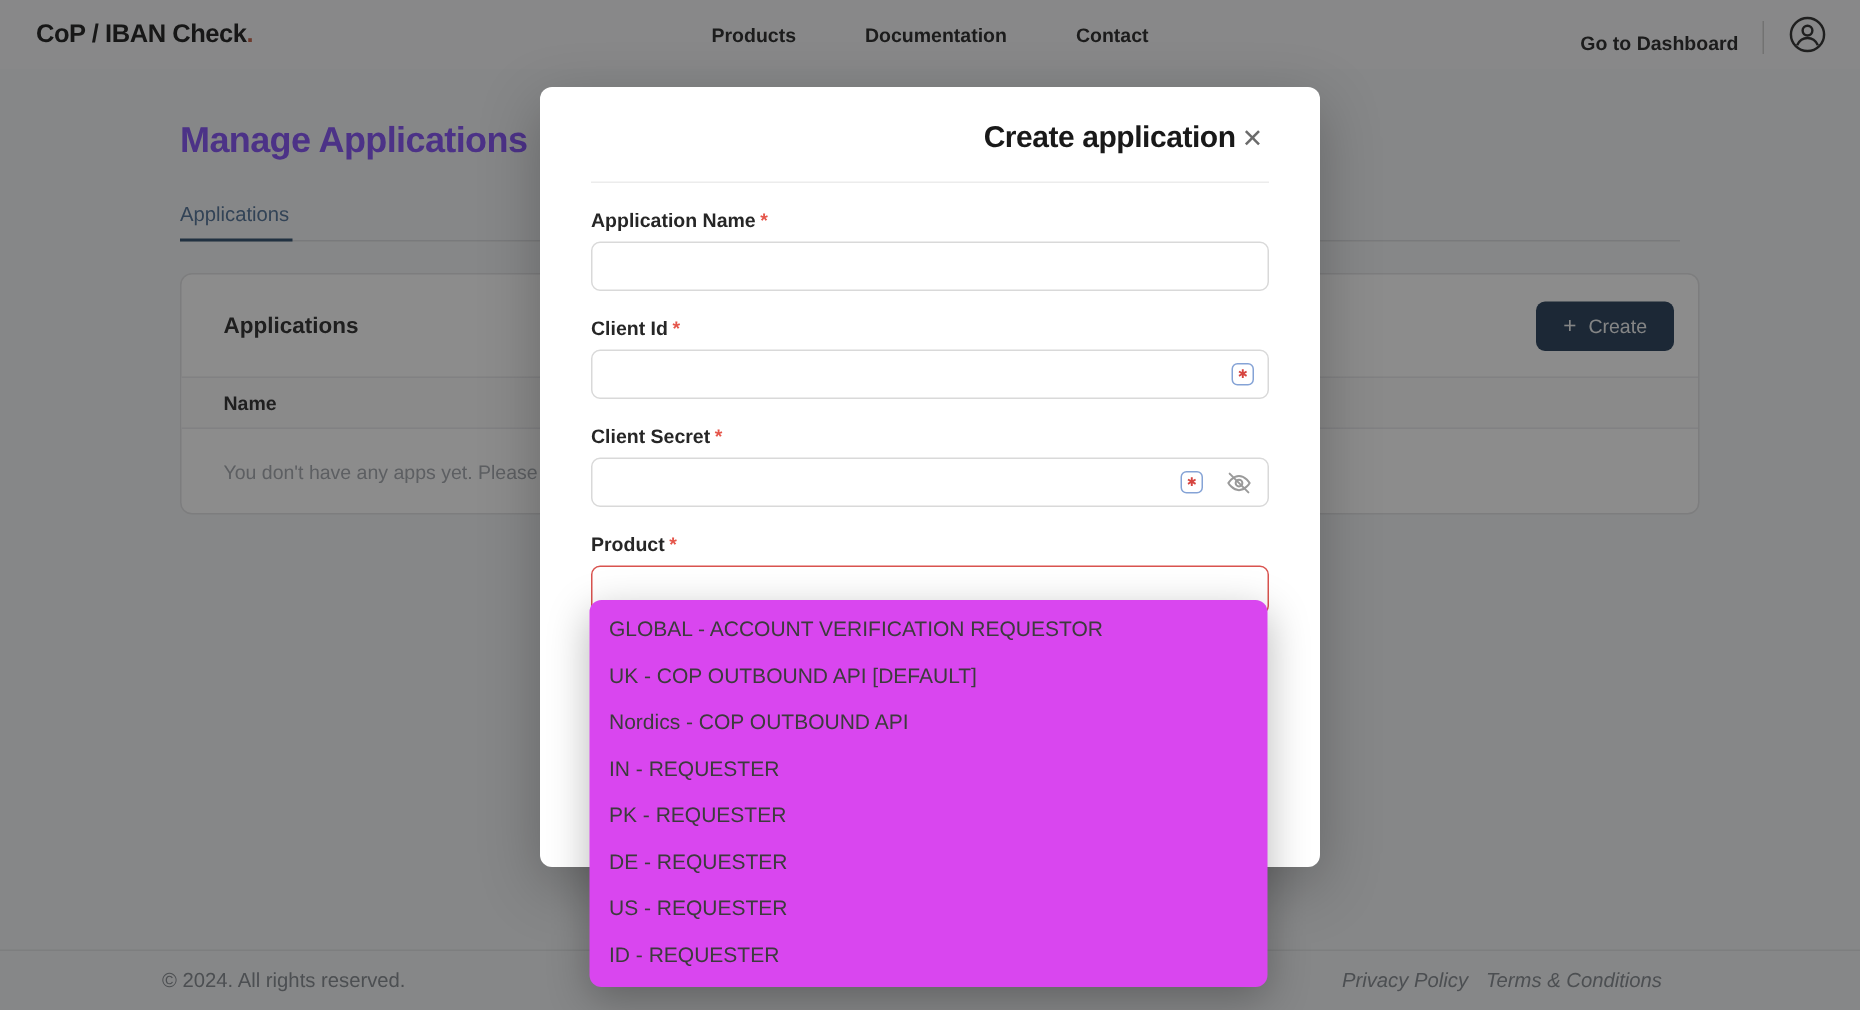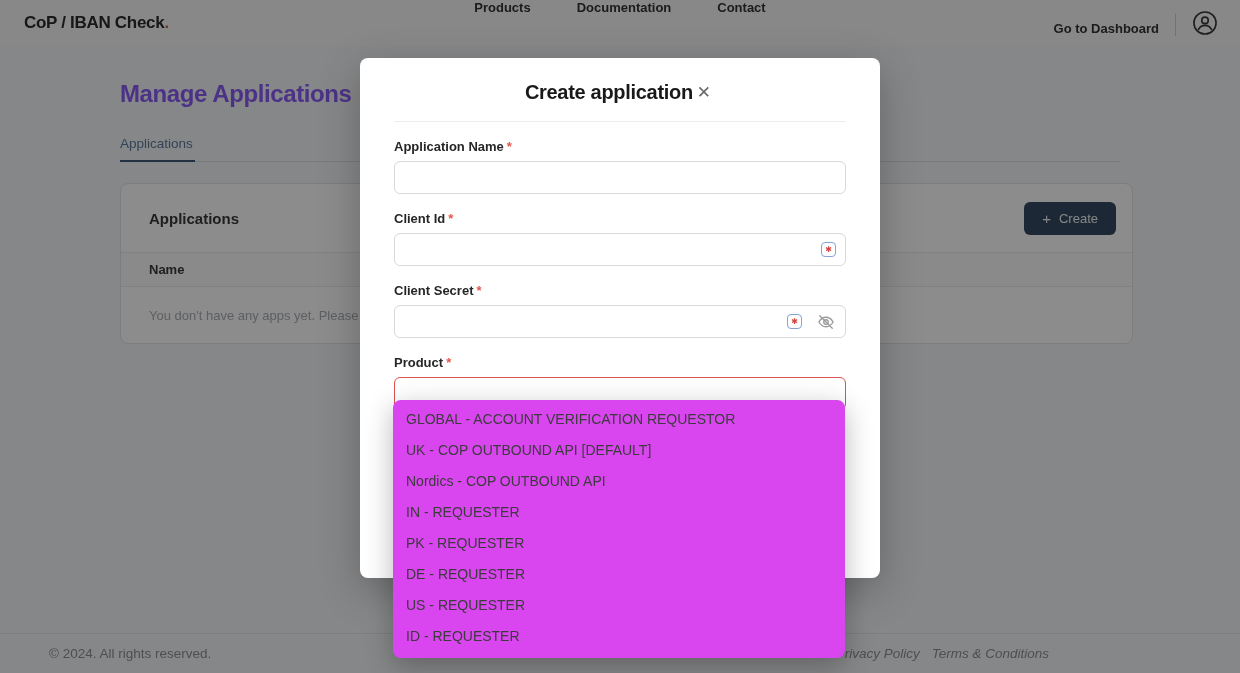--- a/index.html
+++ b/index.html
@@ -13,21 +13,21 @@
 
   
   .header {
     height:46px; display:flex; align-items:center;
     padding:0 22px 0 24px; position:relative; background:#f7f8f9;
   }
   .logo { font-size:17px; font-weight:bold; letter-spacing:-0.3px; color:#2b2b2b; white-space:nowrap; }
   .logo .dot { color:#c66a52; }
   .main-nav {
     position:absolute; left:0; right:0; top:0; height:46px;
-    display:flex; justify-content:center; gap:46px;
+    display:flex; align-items:center; justify-content:center; gap:46px;
     pointer-events:none;
   }
   .main-nav span { pointer-events:auto; font-size:13px; font-weight:bold; color:#333; cursor:pointer; }
   .header-right { margin-left:auto; display:flex; align-items:flex-end; gap:16px; }
   .dash-link { font-size:13px; font-weight:bold; color:#333; cursor:pointer; }
   .v-divider { width:1px; height:22px; background:#cfcfcf; }
   .avatar { width:26px; height:26px; cursor:pointer; display:block; }
 
   
   .container { width:1013px; margin-left:120px; }
@@ -63,39 +63,39 @@
     font-size:13px; color:#a9adb3; white-space:nowrap; overflow:hidden;
     border-radius:0 0 8px 8px;
   }
 
   
   .footer {
     position:absolute; left:0; right:0; top:633px; height:40px;
     border-top:1px solid #e4e5e7;
   }
   .footer-inner {
-    width:1000px; margin-left:49px; height:100%;
+    width:1000px; margin-left:108px; height:100%;
     display:flex; align-items:center; justify-content:space-between;
     font-size:13.5px; color:#8b9096;
   }
   .footer-links { display:flex; gap:12px;font-style:italic; }
   .footer-links span { cursor:pointer; }
 
   
   .overlay { position:fixed; inset:0; background:rgba(0,0,0,0.45); z-index:50; }
 
   
   .modal {
     position:absolute; left:360px; top:58px; width:520px; height:520px;
     background:#fff; border-radius:8px; z-index:60;
     box-shadow:0 12px 40px rgba(0,0,0,0.25);
     padding:0 34px;
   }
   .modal-head {
-    height:64px; display:flex; align-items:center; justify-content:center;
+    height:64px; display:flex; align-items:center; justify-content:flex-end;
     border-bottom:1px solid #ececec; padding-top:6px;
   }
   .modal-title { font-size:20px; font-weight:bold; letter-spacing:-0.3px; color:#191919; }
   .modal-close { font-size:17px; color:#6b6b6b; cursor:pointer; line-height:1; padding:4px; }
 
   .field { margin-top:17px; }
   .field-label { font-size:13px; font-weight:bold; color:#262626; margin-bottom:7px; }
   .req { color:#e5554a; margin-left:3px; }
   .input-wrap { position:relative; }
   .text-input {

